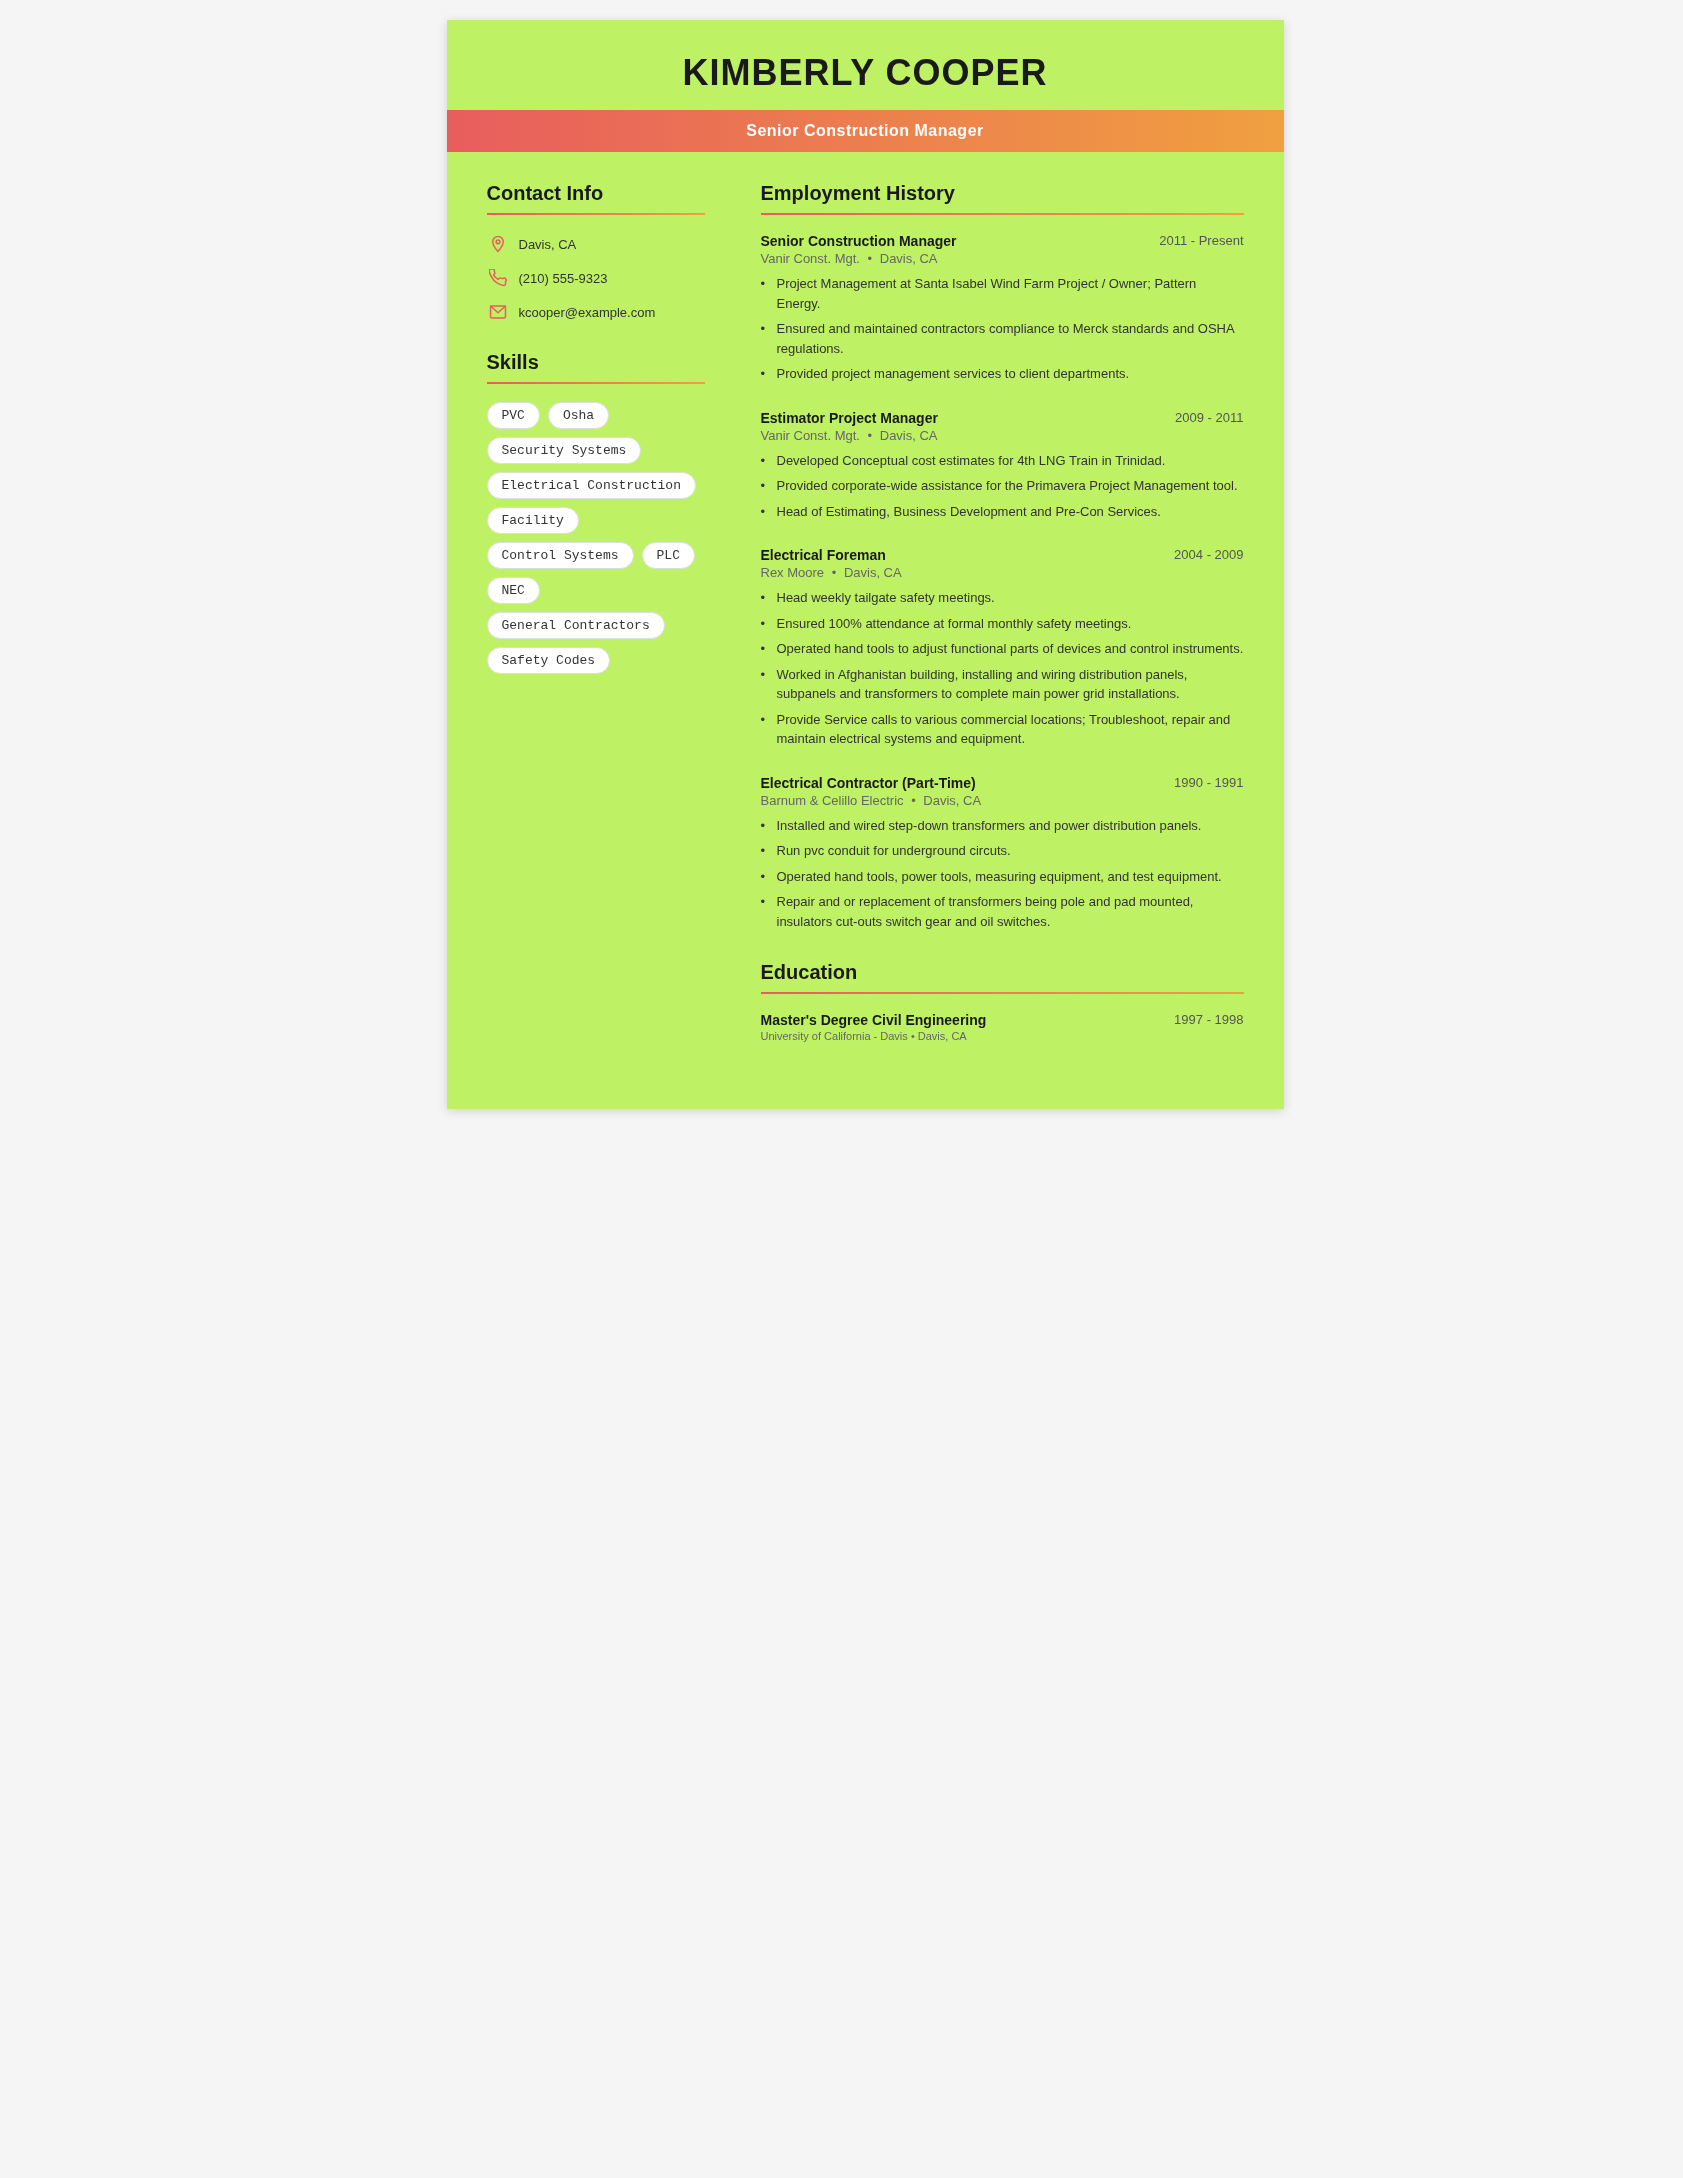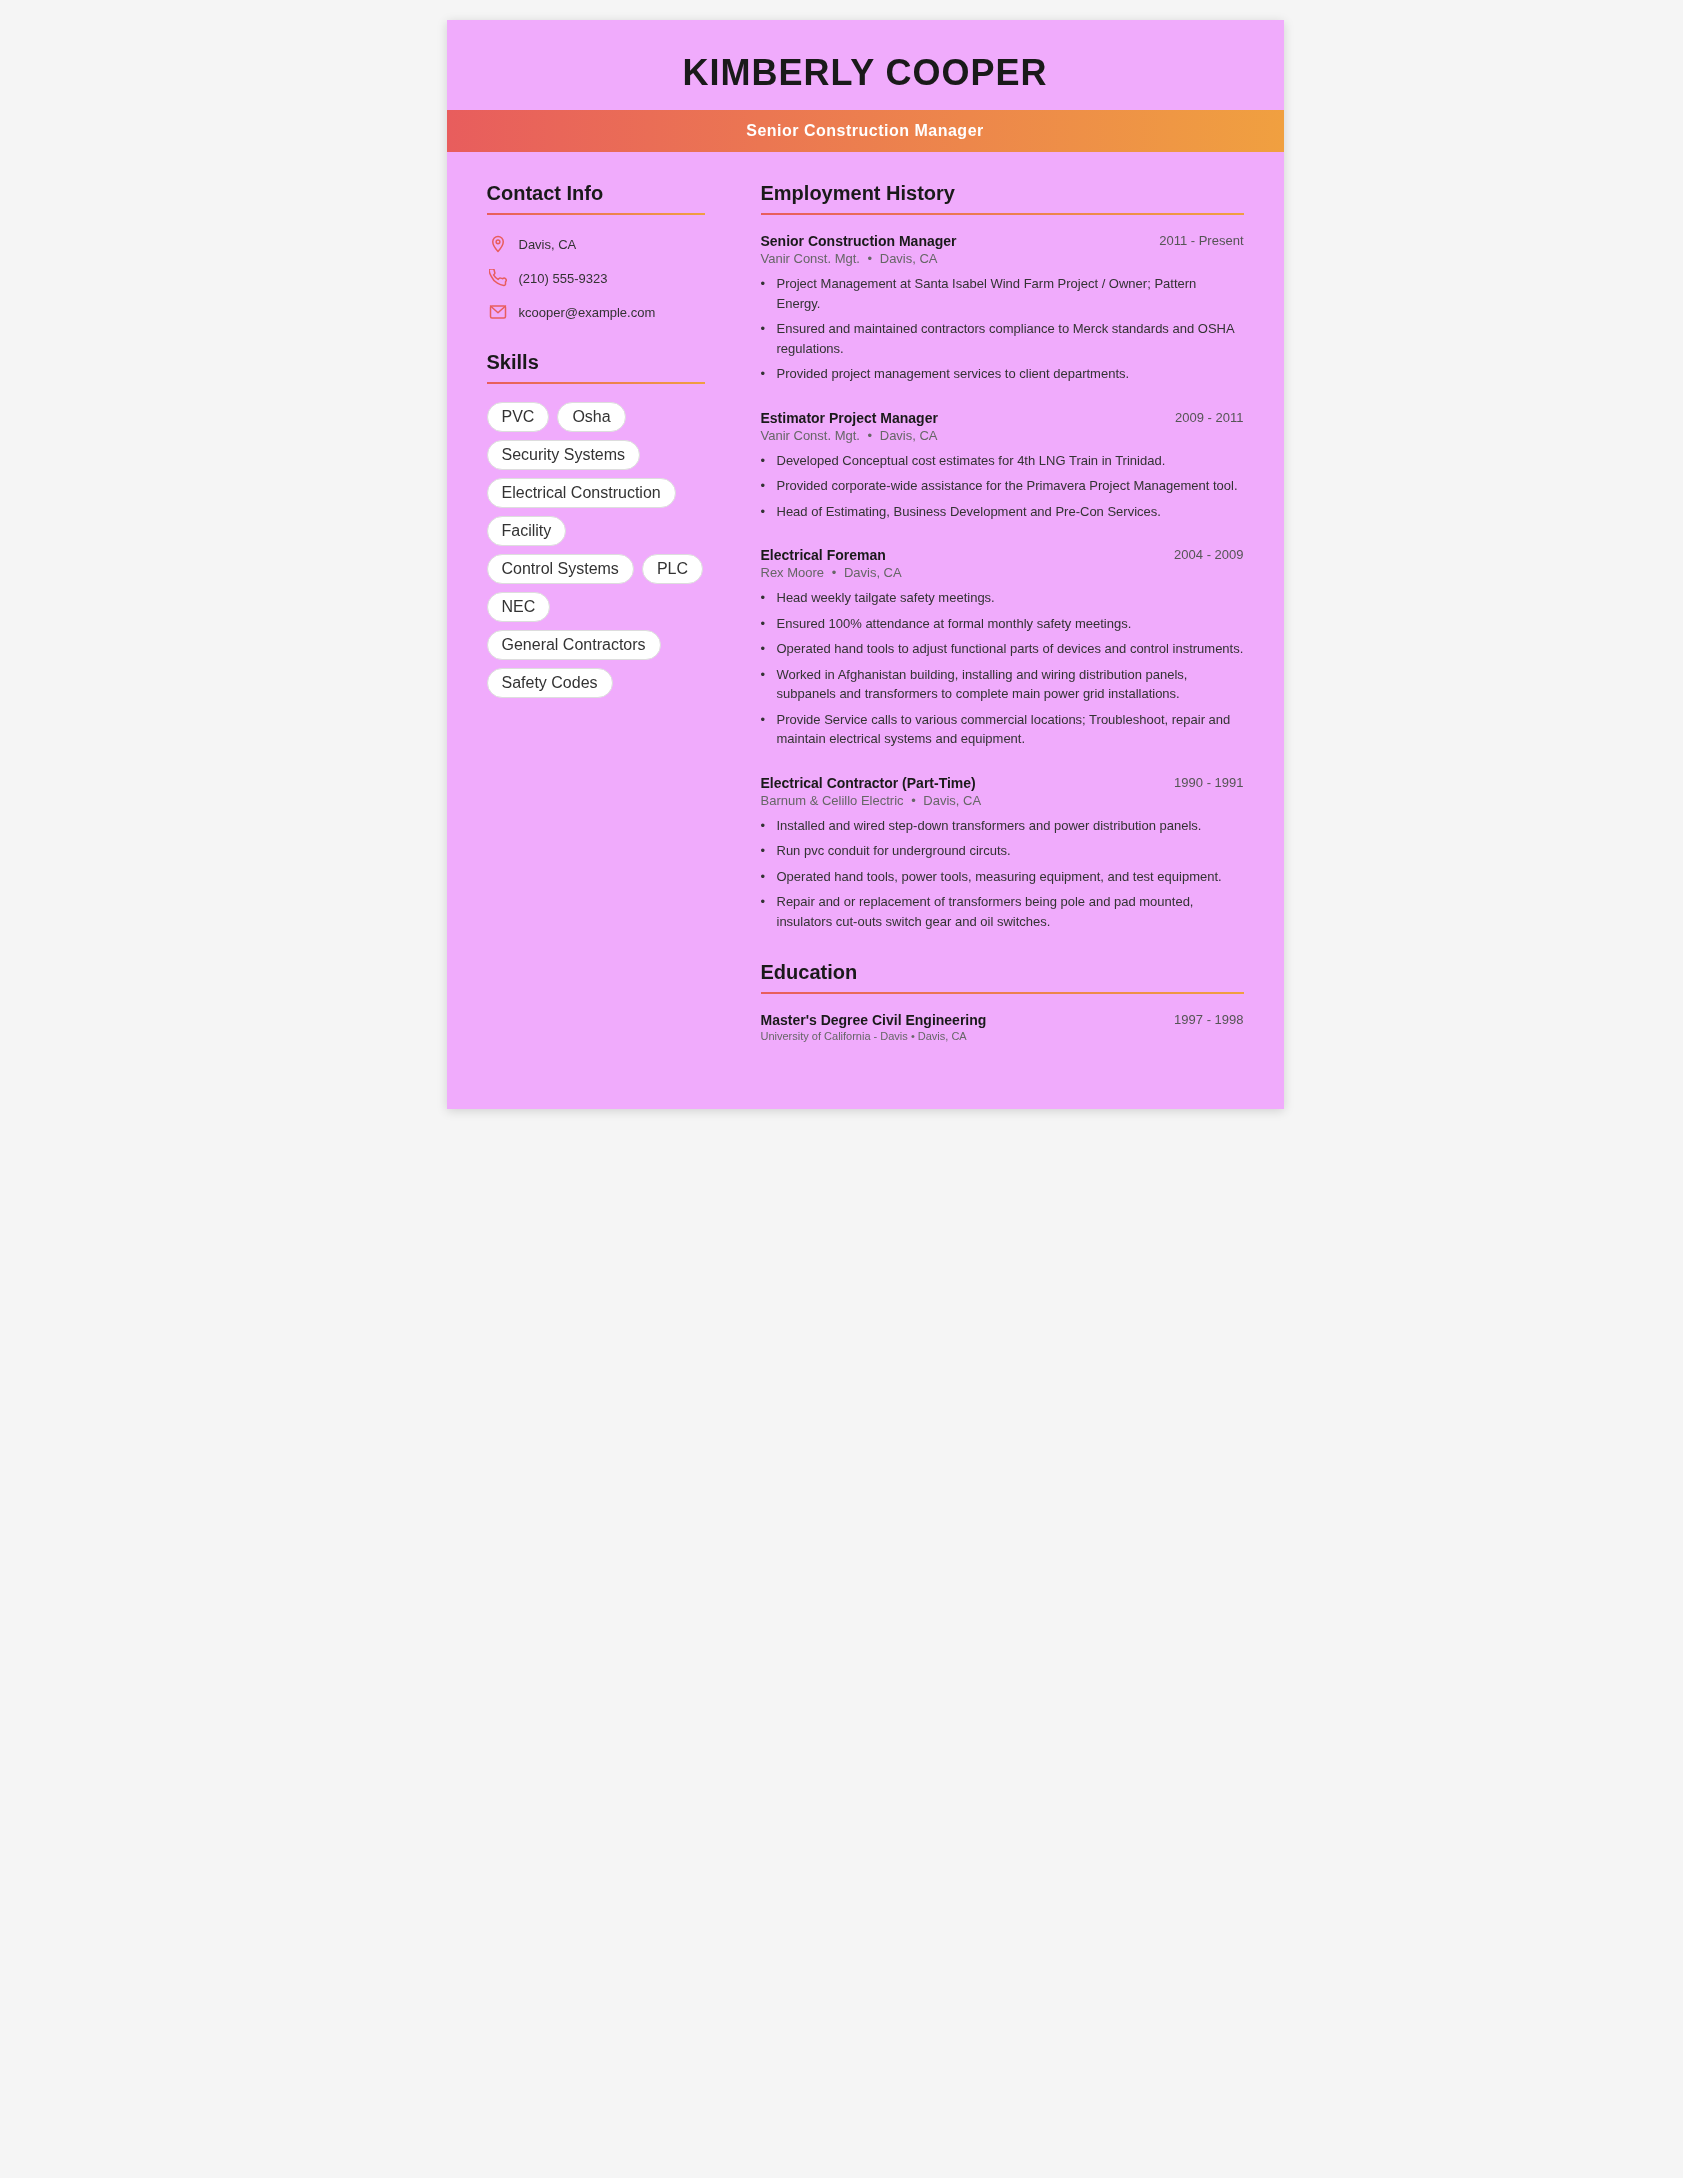--- a/index.html
+++ b/index.html
@@ -4,21 +4,21 @@
   <style>
     * { margin: 0; padding: 0; box-sizing: border-box; }
     body {
       font-family: Arial, Helvetica, sans-serif;
       background: #f5f5f5;
       display: flex;
       justify-content: center;
       padding: 20px;
     }
     .resume {
-      background: #f0abfc;
+      background: #bef264;
       width: 837px;
       min-height: 1089px;
       box-shadow: 0 2px 10px rgba(0,0,0,0.15);
       margin-left: 47px;
     }
     .header {
       text-align: center;
       padding: 32px 40px 0 40px;
     }
     .header h1 {
@@ -89,23 +89,24 @@
     .skill-tags {
       display: flex;
       flex-wrap: wrap;
       gap: 8px;
       margin-top: 4px;
     }
     .skill-tag {
       border: 1.5px solid #ddd;
       border-radius: 20px;
       padding: 5px 14px;
-      font-size: 16px;
+      font-size: 13px;
       color: #333;
       background: #fff;
+      font-family: Liberation Mono, monospace;
     }
     
     .job {
       margin-bottom: 26px;
     }
     .job-header {
       display: flex;
       justify-content: space-between;
       align-items: flex-start;
       margin-bottom: 2px;

